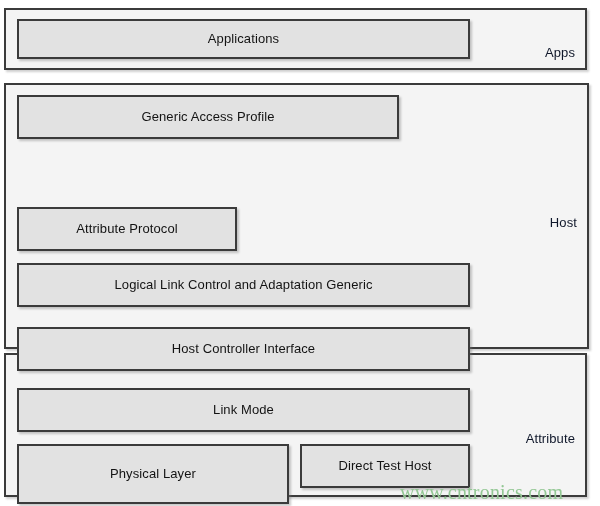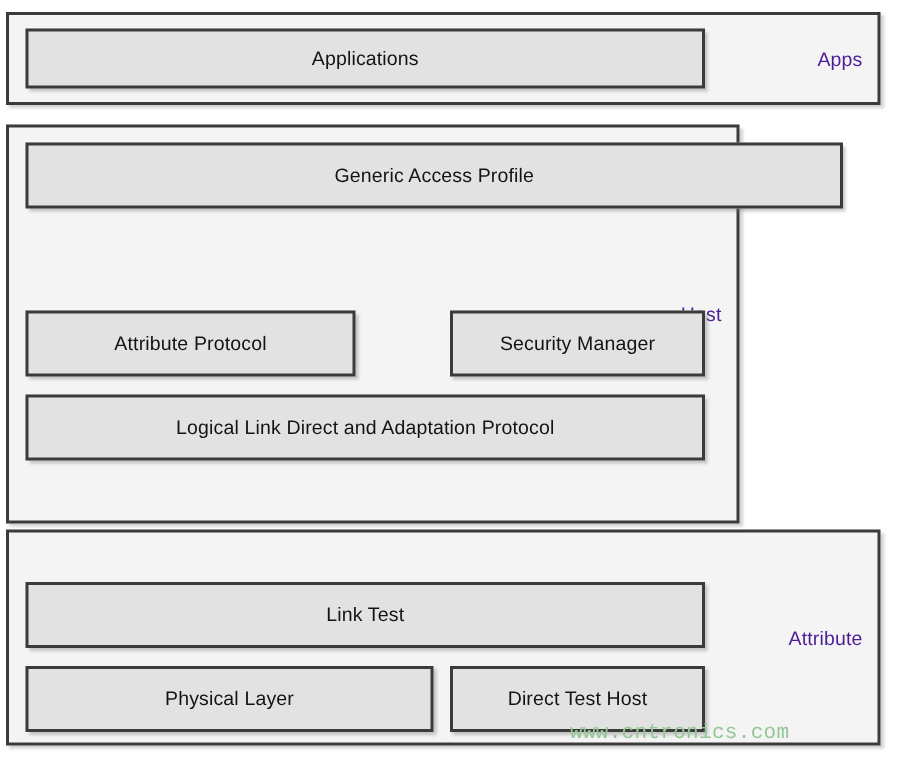--- a/index.html
+++ b/index.html
@@ -29,25 +29,26 @@
     background: #f4f4f4;
     border: 2px solid #3b3b3b;
     box-sizing: border-box;
     box-shadow: 2px 2px 2px rgba(120,120,120,0.35);
   }
 
   .group-label {
     position: absolute;
     right: 10px;
     font-size: 13px;
-    color: #4c1d95;
+    color: #0f172a;
     font-weight: normal;
     letter-spacing: 0.1px;
     white-space: nowrap;
     text-align: right;
+    margin-top: 13px;
   }
 
   
   .block {
     position: absolute;
     background: #e2e2e2;
     border: 2px solid #3b3b3b;
     box-sizing: border-box;
     box-shadow: 2px 2px 2px rgba(120,120,120,0.40);
     display: flex;
@@ -64,75 +65,75 @@
   }
 
   
   .block.overlap {
     z-index: 5;
   }
 
   
   #watermark {
     position: absolute;
-    left: 380px;
+    left: 400px;
     top: 481px;
-    font-size: 14px;
-    font-family: Liberation Mono, monospace;
+    font-size: 20px;
+    font-family: Liberation Serif, serif;
     color: #93c794;
     letter-spacing: 0.2px;
     white-space: nowrap;
     z-index: 20;
     user-select: none;
   }
 </style>
 </head>
 <body>
 
 <div id="stage">
 
   <div class="group" style="left:4px; top:8px; width:583px; height:62px;">
     <div class="group-label" style="top:22px;">Apps</div>
   </div>
 
   <div class="block" style="left:17px; top:19px; width:453px; height:40px;">
     <span class="block-label">Applications</span>
   </div>
 
-  <div class="group" style="left:4px; top:83px; width:489px; height:266px;">
+  <div class="group" style="left:4px; top:83px; width:585px; height:266px;">
     <div class="group-label" style="top:117px;">Host</div>
   </div>
 
-  <div class="block" style="left:17px; top:95px; width:545px; height:44px;">
+  <div class="block" style="left:17px; top:95px; width:382px; height:44px;">
     <span class="block-label">Generic Access Profile</span>
   </div>
 
 
   <div class="block" style="left:17px; top:207px; width:220px; height:44px;">
     <span class="block-label">Attribute Protocol</span>
   </div>
 
-  <div class="block" style="left:300px; top:207px; width:170px; height:44px;">
-    <span class="block-label">Security Manager</span>
-  </div>
 
   <div class="block" style="left:17px; top:263px; width:453px; height:44px;">
-    <span class="block-label">Logical Link Direct and Adaptation Protocol</span>
+    <span class="block-label">Logical Link Control and Adaptation Generic</span>
   </div>
 
   <div class="group" style="left:4px; top:353px; width:583px; height:144px;">
     <div class="group-label" style="top:63px;">Attribute</div>
   </div>
 
+  <div class="block overlap" style="left:17px; top:327px; width:453px; height:44px;">
+    <span class="block-label">Host Controller Interface</span>
+  </div>
 
   <div class="block" style="left:17px; top:388px; width:453px; height:44px;">
-    <span class="block-label">Link Test</span>
+    <span class="block-label">Link Mode</span>
   </div>
 
-  <div class="block" style="left:17px; top:444px; width:272px; height:44px;">
+  <div class="block" style="left:17px; top:444px; width:272px; height:60px;">
     <span class="block-label">Physical Layer</span>
   </div>
 
   <div class="block" style="left:300px; top:444px; width:170px; height:44px;">
     <span class="block-label">Direct Test Host</span>
   </div>
 
   <div id="watermark">www.cntronics.com</div>
 
 </div>

